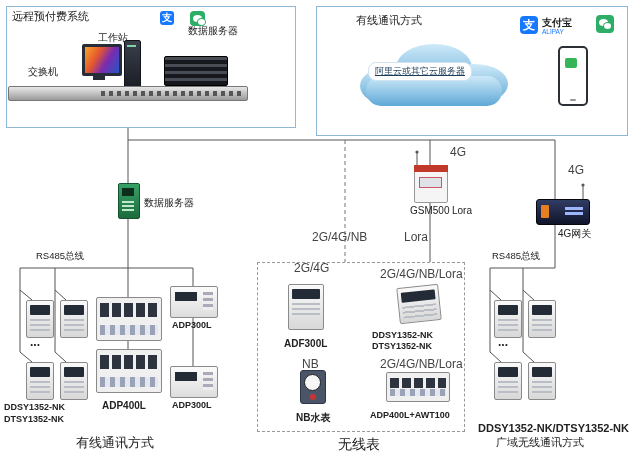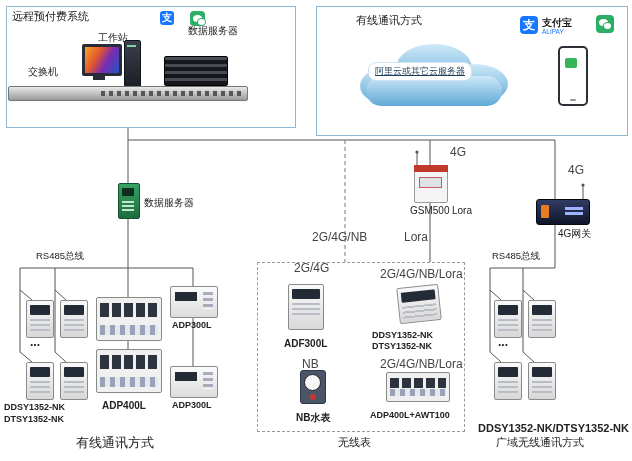--- a/index.html
+++ b/index.html
@@ -204,21 +204,21 @@
   <div class="lbl b" style="left:372px;top:341px;font-size:9px">DTSY1352-NK</div>
 
   <div class="lbl sm" style="left:302px;top:358px">NB</div>
   <div class="wmeter" style="left:300px;top:370px"></div>
   <div class="lbl b" style="left:296px;top:412px">NB水表</div>
 
   <div class="lbl sm" style="left:380px;top:358px">2G/4G/NB/Lora</div>
   <div class="adp400 slim" style="left:386px;top:372px"></div>
   <div class="lbl b" style="left:370px;top:410px;font-size:9px">ADP400L+AWT100</div>
 
-  <div class="lbl" style="left:338px;top:436px;font-size:11px">无线表</div>
+  <div class="lbl" style="left:338px;top:436px;font-size:14px">无线表</div>
 
   <div class="lbl" style="left:492px;top:251px;font-size:9.5px">RS485总线</div>
   <div class="meter" style="left:494px;top:300px"></div>
   <div class="meter" style="left:528px;top:300px"></div>
   <div class="lbl b" style="left:498px;top:336px;font-size:12px">...</div>
   <div class="meter" style="left:494px;top:362px"></div>
   <div class="meter" style="left:528px;top:362px"></div>
   <div class="lbl b" style="left:478px;top:422px;font-size:11px">DDSY1352-NK/DTSY1352-NK</div>
   <div class="lbl" style="left:496px;top:436px;font-size:11px">广域无线通讯方式</div>
 

